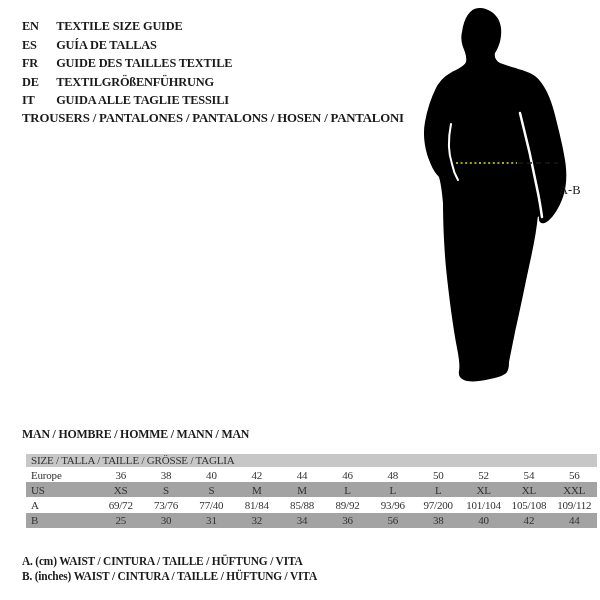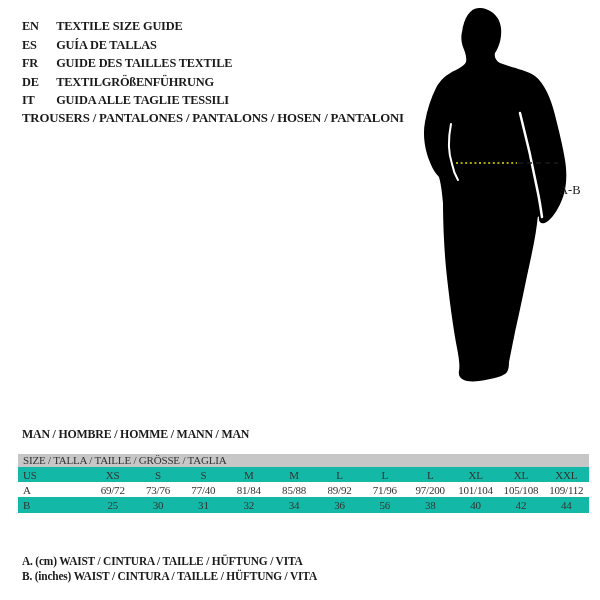--- a/index.html
+++ b/index.html
@@ -15,28 +15,28 @@
   .garment-line{position:absolute;left:22px;top:110px;font-weight:bold;font-size:13.5px;
     letter-spacing:-0.2px;transform:scaleX(0.95);transform-origin:left top;white-space:nowrap;}
   
   .figure-svg{position:absolute;left:405px;top:0;width:195px;height:400px;}
   .measure-label{position:absolute;left:559px;top:155px;font-size:12.5px;color:#1a1a1a;
     letter-spacing:0;white-space:nowrap;margin-top:28px;}
   
   .gender-title{position:absolute;left:22px;top:427px;font-weight:bold;font-size:12.5px;
     letter-spacing:-0.2px;transform:scaleX(0.95);transform-origin:left top;white-space:nowrap;}
   
-  .table-wrap{position:absolute;left:18px;top:454px;width:571px;}
+  .table-wrap{position:absolute;left:26px;top:454px;width:571px;}
   .size-header{background:#c7c7c7;height:13px;line-height:13px;padding-left:5px;
     font-size:11px;color:#333;letter-spacing:-0.2px;white-space:nowrap;}
   table.size-table{width:100%;border-collapse:collapse;table-layout:fixed;
     font-size:11px;color:#333;letter-spacing:-0.2px;}
   table.size-table td{height:15.2px;padding:0;text-align:center;vertical-align:middle;white-space:nowrap;}
   table.size-table td.row-label{text-align:left;padding-left:5px;}
-  table.size-table tr.stripe{background:#14b8a6;}
+  table.size-table tr.stripe{background:#a3a3a3;}
   col.lbl{width:72px;}
   
   .footnotes{position:absolute;left:22px;top:554px;font-weight:bold;font-size:12px;
     line-height:15px;letter-spacing:-0.2px;transform:scaleX(0.95);transform-origin:left top;white-space:nowrap;}
 </style>
 </head>
 <body>
 
 <div class="canvas">
 
@@ -121,20 +121,34 @@
           <col>
           <col>
           <col>
           <col>
           <col>
           <col>
           <col>
           <col>
       </colgroup>
       <tbody>
+          <tr>
+            <td class="row-label">Europe</td>
+            <td>36</td>
+            <td>38</td>
+            <td>40</td>
+            <td>42</td>
+            <td>44</td>
+            <td>46</td>
+            <td>48</td>
+            <td>50</td>
+            <td>52</td>
+            <td>54</td>
+            <td>56</td>
+          </tr>
           <tr class="stripe">
             <td class="row-label">US</td>
             <td>XS</td>
             <td>S</td>
             <td>S</td>
             <td>M</td>
             <td>M</td>
             <td>L</td>
             <td>L</td>
             <td>L</td>
@@ -143,21 +157,21 @@
             <td>XXL</td>
           </tr>
           <tr>
             <td class="row-label">A</td>
             <td>69/72</td>
             <td>73/76</td>
             <td>77/40</td>
             <td>81/84</td>
             <td>85/88</td>
             <td>89/92</td>
-            <td>71/96</td>
+            <td>93/96</td>
             <td>97/200</td>
             <td>101/104</td>
             <td>105/108</td>
             <td>109/112</td>
           </tr>
           <tr class="stripe">
             <td class="row-label">B</td>
             <td>25</td>
             <td>30</td>
             <td>31</td>

